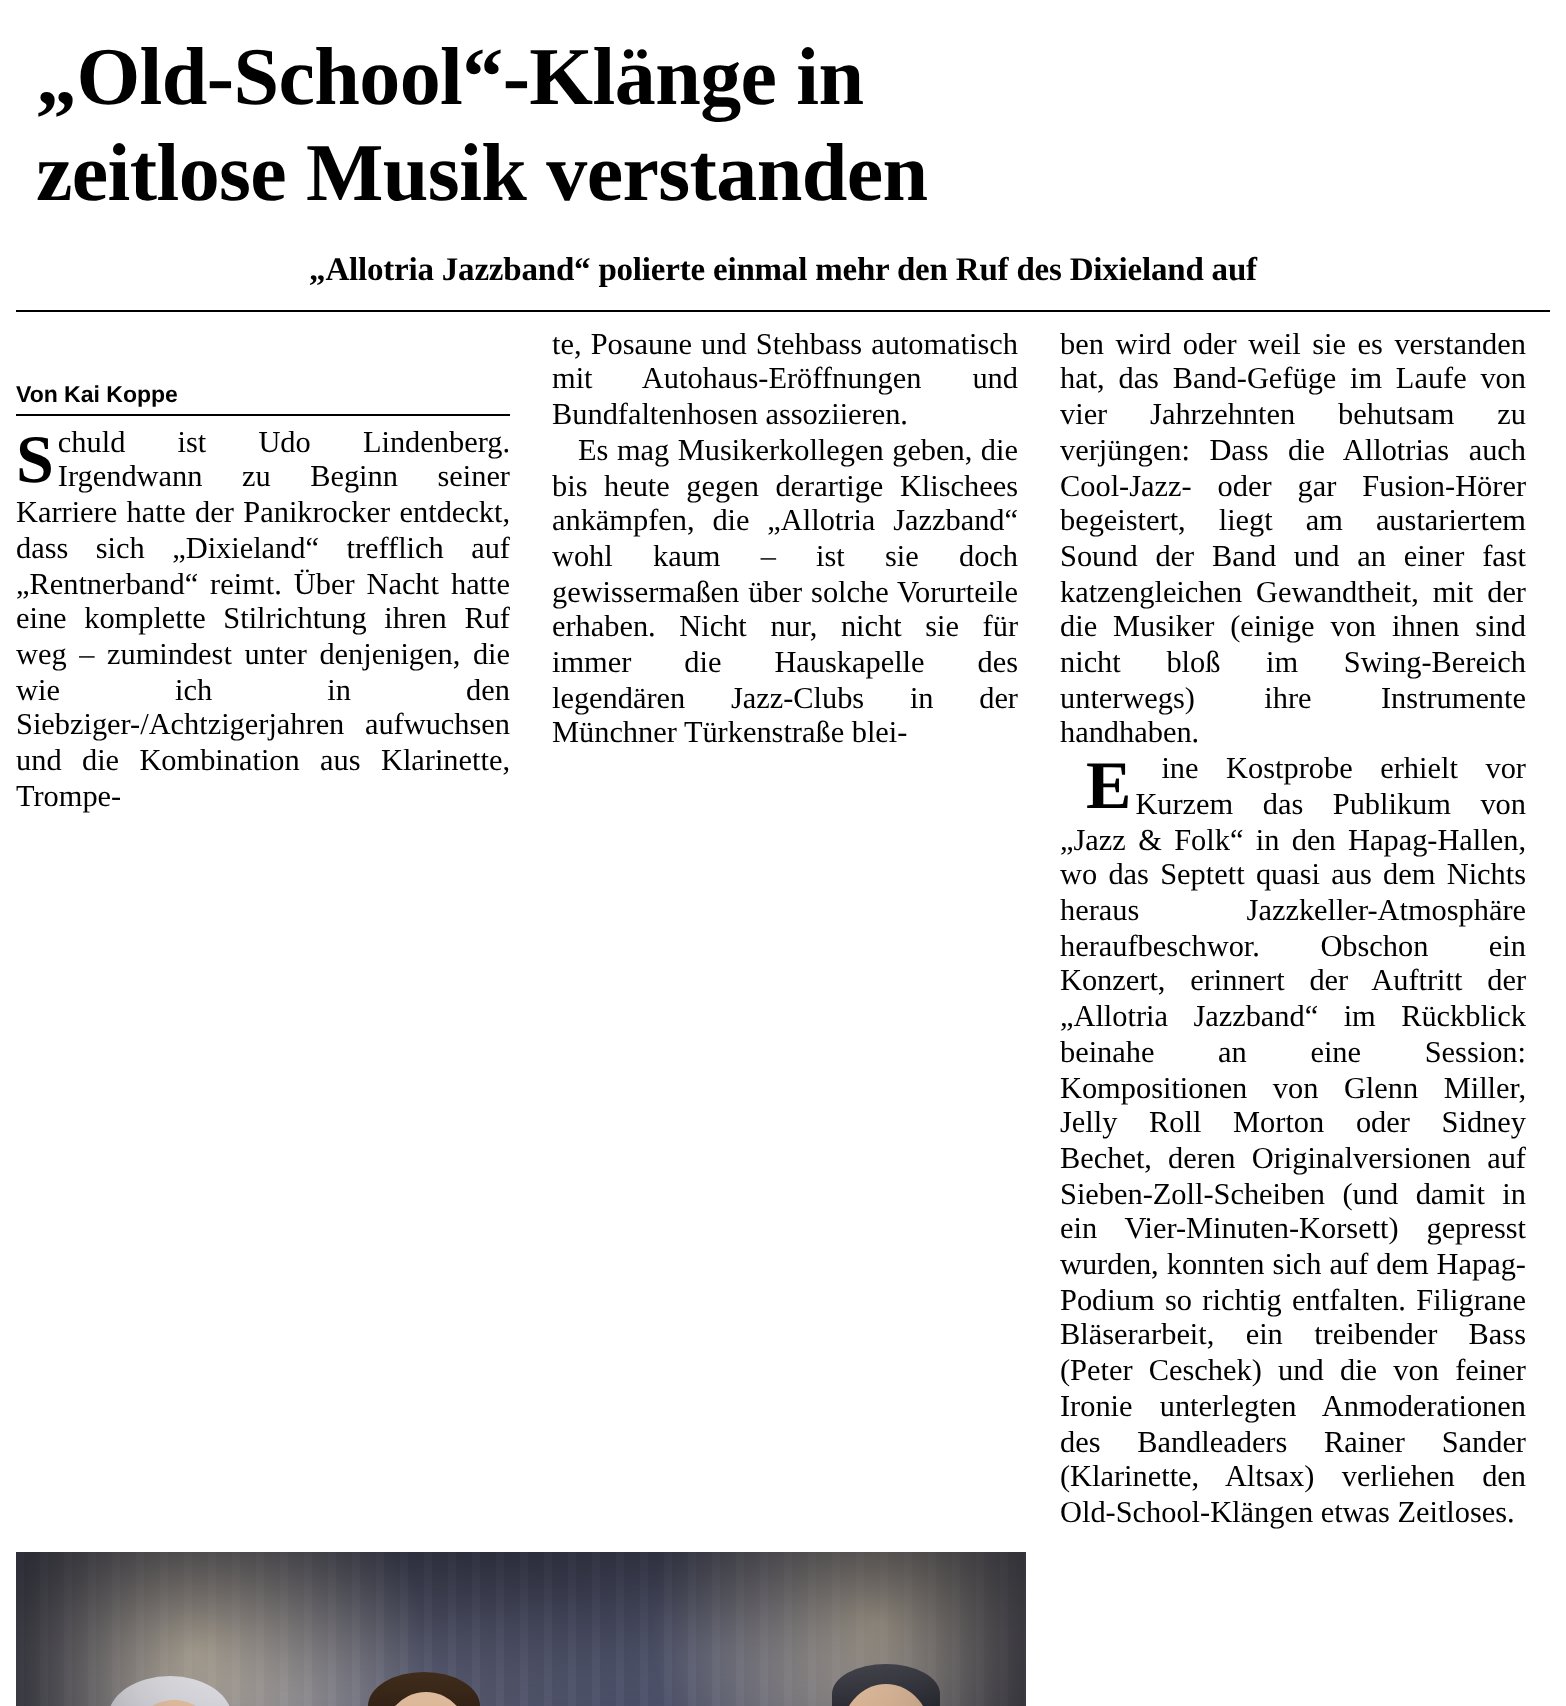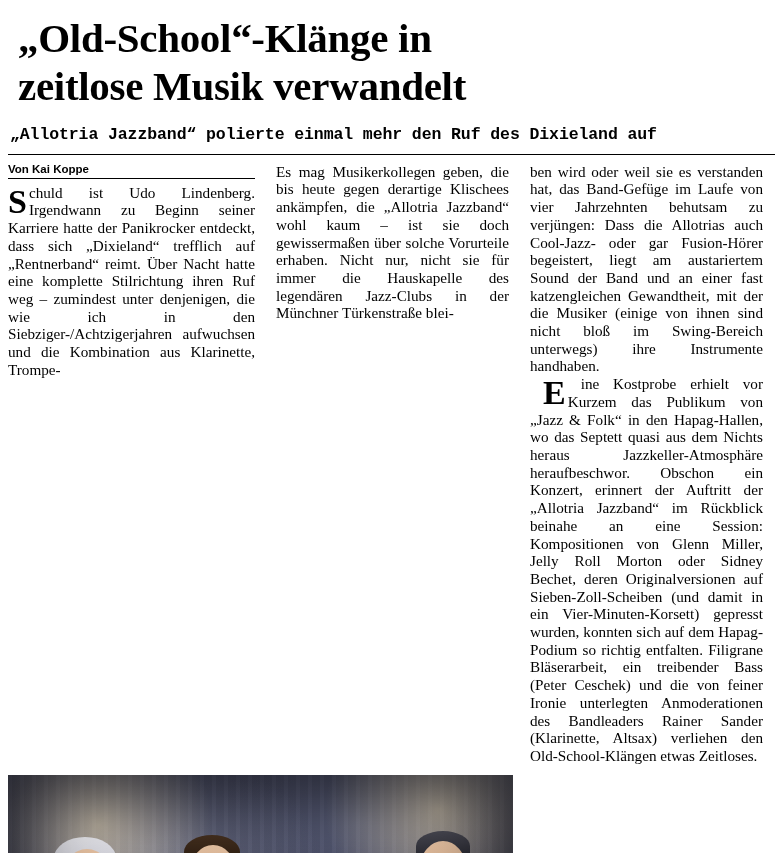--- a/index.html
+++ b/index.html
@@ -23,23 +23,24 @@
   }
   .headline {
     font-family: "Liberation Serif", serif;
     font-weight: bold;
     font-size: 41px;
     line-height: 1.18;
     letter-spacing: -0.3px;
     margin: 14px 18px 0 18px;
   }
   .subhead {
-    font-family: Liberation Mono, monospace;
+    font-family: Liberation Serif, serif;
     font-weight: bold;
     font-size: 16.5px;
+    text-align: center;
     margin: 14px 10px 10px 10px;
     letter-spacing: -0.1px;
   }
   .rule {
     border: none;
     border-top: 1px solid #000;
     margin: 6px 8px 8px 8px;
   }
   .columns {
     display: flex;
@@ -54,20 +55,21 @@
   }
   .col + .col {
     padding-left: 14px;
     margin-left: 7px;
   }
   .byline {
     font-family: "Liberation Sans", sans-serif;
     font-weight: bold;
     font-size: 11.5px;
     margin-bottom: 3px;
+    margin-top: 28px;
   }
   .byline-rule {
     border-top: 1px solid #000;
     margin-bottom: 5px;
   }
   p.body {
     font-family: "Liberation Serif", serif;
     font-size: 15.2px;
     line-height: 1.165;
     text-align: justify;
@@ -133,36 +135,37 @@
     pointer-events: none;
   }
 </style>
 </head>
 <body>
 
 <div class="page">
 
   <h1 class="headline">
     <span>„Old-School“-Klänge in</span><br>
-    <span>zeitlose Musik verwandelt</span>
+    <span>zeitlose Musik verstanden</span>
   </h1>
 
   <div class="subhead">„Allotria Jazzband“ polierte einmal mehr den Ruf des Dixieland auf</div>
 
   <hr class="rule">
 
   <div class="columns">
 
     <div class="col">
       <div class="byline">Von Kai Koppe</div>
       <div class="byline-rule"></div>
       <p class="body"><span class="dropcap">S</span><span>chuld ist Udo Lindenberg. Irgendwann zu Beginn seiner Karriere hatte der Panikrocker entdeckt, dass sich „Dixieland“ trefflich auf „Rentnerband“ reimt. Über Nacht hatte eine komplette Stilrichtung ihren Ruf weg – zumindest unter denjenigen, die wie ich in den Siebziger-/Achtzigerjahren aufwuchsen und die Kombination aus Klarinette, Trompe-</span></p>
     </div>
 
     <div class="col">
+      <p class="body">te, Posaune und Stehbass automatisch mit Autohaus-Eröffnungen und Bundfaltenhosen assoziieren.</p>
       <p class="body">Es mag Musikerkollegen geben, die bis heute gegen derartige Klischees ankämpfen, die „Allotria Jazzband“ wohl kaum – ist sie doch gewissermaßen über solche Vorurteile erhaben. Nicht nur, nicht sie für immer die Hauskapelle des legendären Jazz-Clubs in der Münchner Türkenstraße blei-</p>
     </div>
 
     <div class="col">
       <p class="body">ben wird oder weil sie es verstanden hat, das Band-Gefüge im Laufe von vier Jahrzehnten behutsam zu verjüngen: Dass die Allotrias auch Cool-Jazz- oder gar Fusion-Hörer begeistert, liegt am austariertem Sound der Band und an einer fast katzengleichen Gewandtheit, mit der die Musiker (einige von ihnen sind nicht bloß im Swing-Bereich unterwegs) ihre Instrumente handhaben.</p>
       <p class="body"><span class="dropcap">E</span><span>ine Kostprobe erhielt vor Kurzem das Publikum von „Jazz &amp; Folk“ in den Hapag-Hallen, wo das Septett quasi aus dem Nichts heraus Jazzkeller-Atmosphäre heraufbeschwor. Obschon ein Konzert, erinnert der Auftritt der „Allotria Jazzband“ im Rückblick beinahe an eine Session: Kompositionen von Glenn Miller, Jelly Roll Morton oder Sidney Bechet, deren Originalversionen auf Sieben-Zoll-Scheiben (und damit in ein Vier-Minuten-Korsett) gepresst wurden, konnten sich auf dem Hapag-Podium so richtig entfalten. Filigrane Bläserarbeit, ein treibender Bass (Peter Ceschek) und die von feiner Ironie unterlegten Anmoderationen des Bandleaders Rainer Sander (Klarinette, Altsax) verliehen den Old-School-Klängen etwas Zeitloses.</span></p>
     </div>
 
   </div>
 

